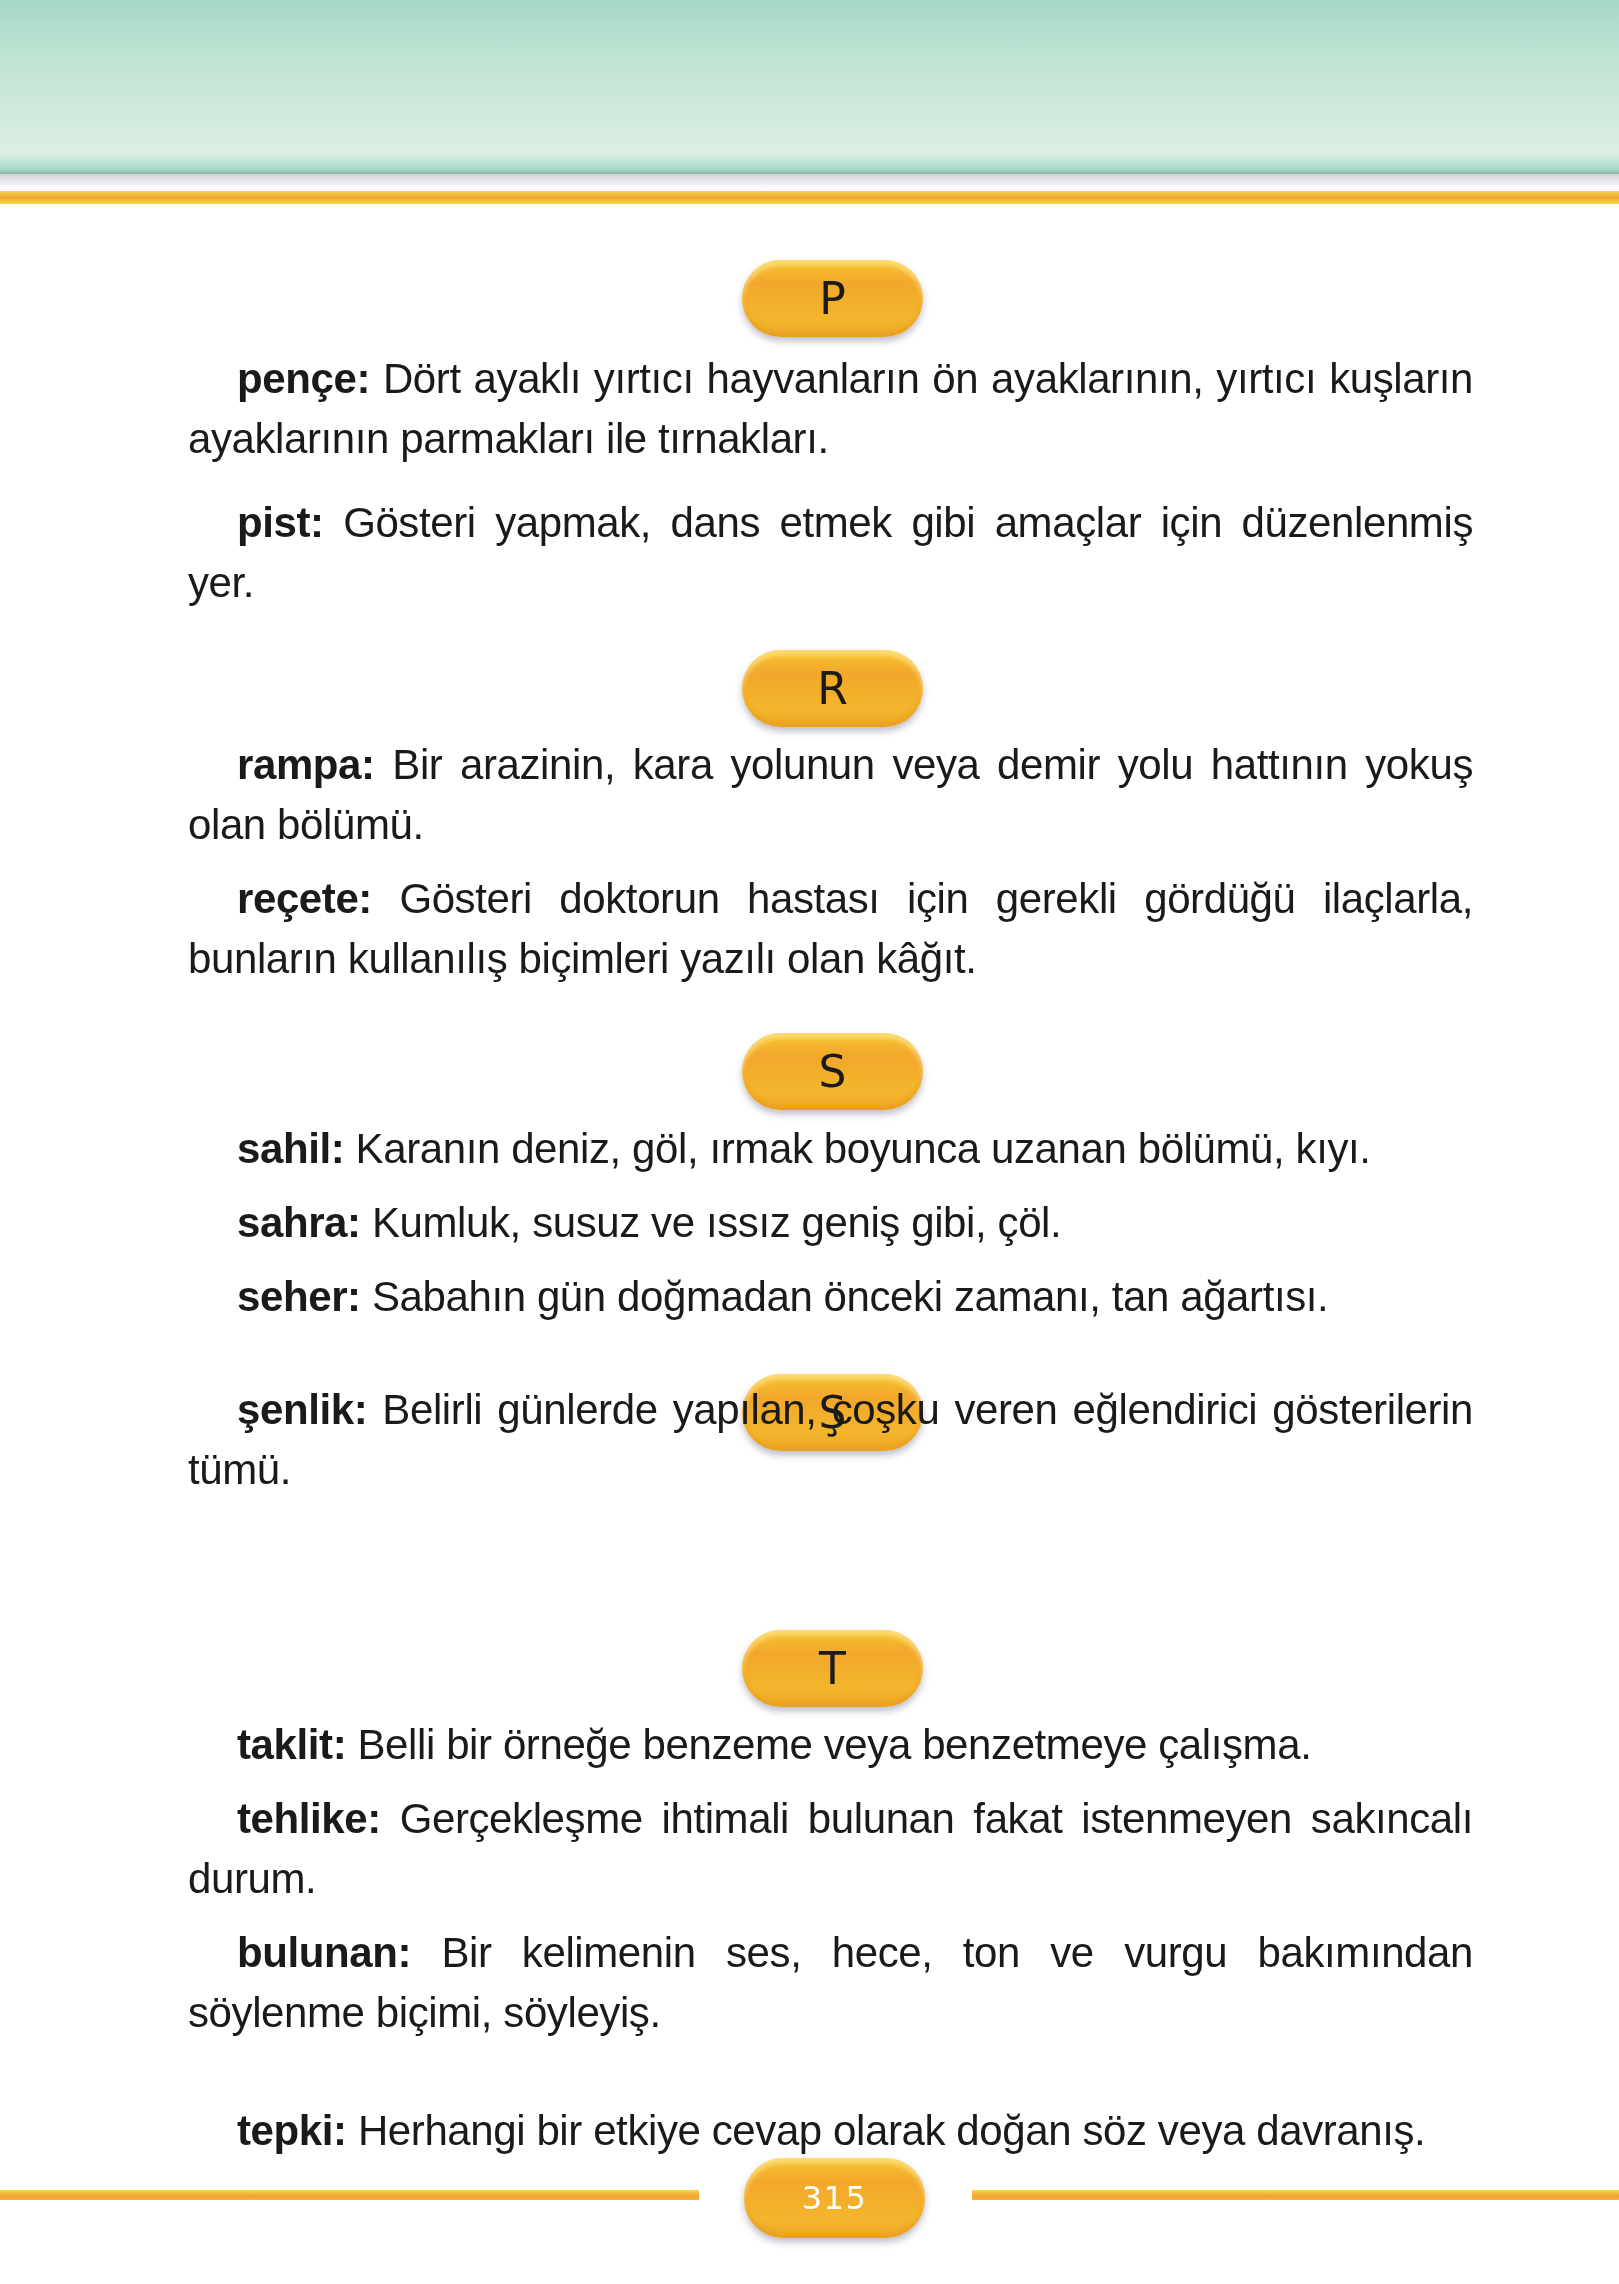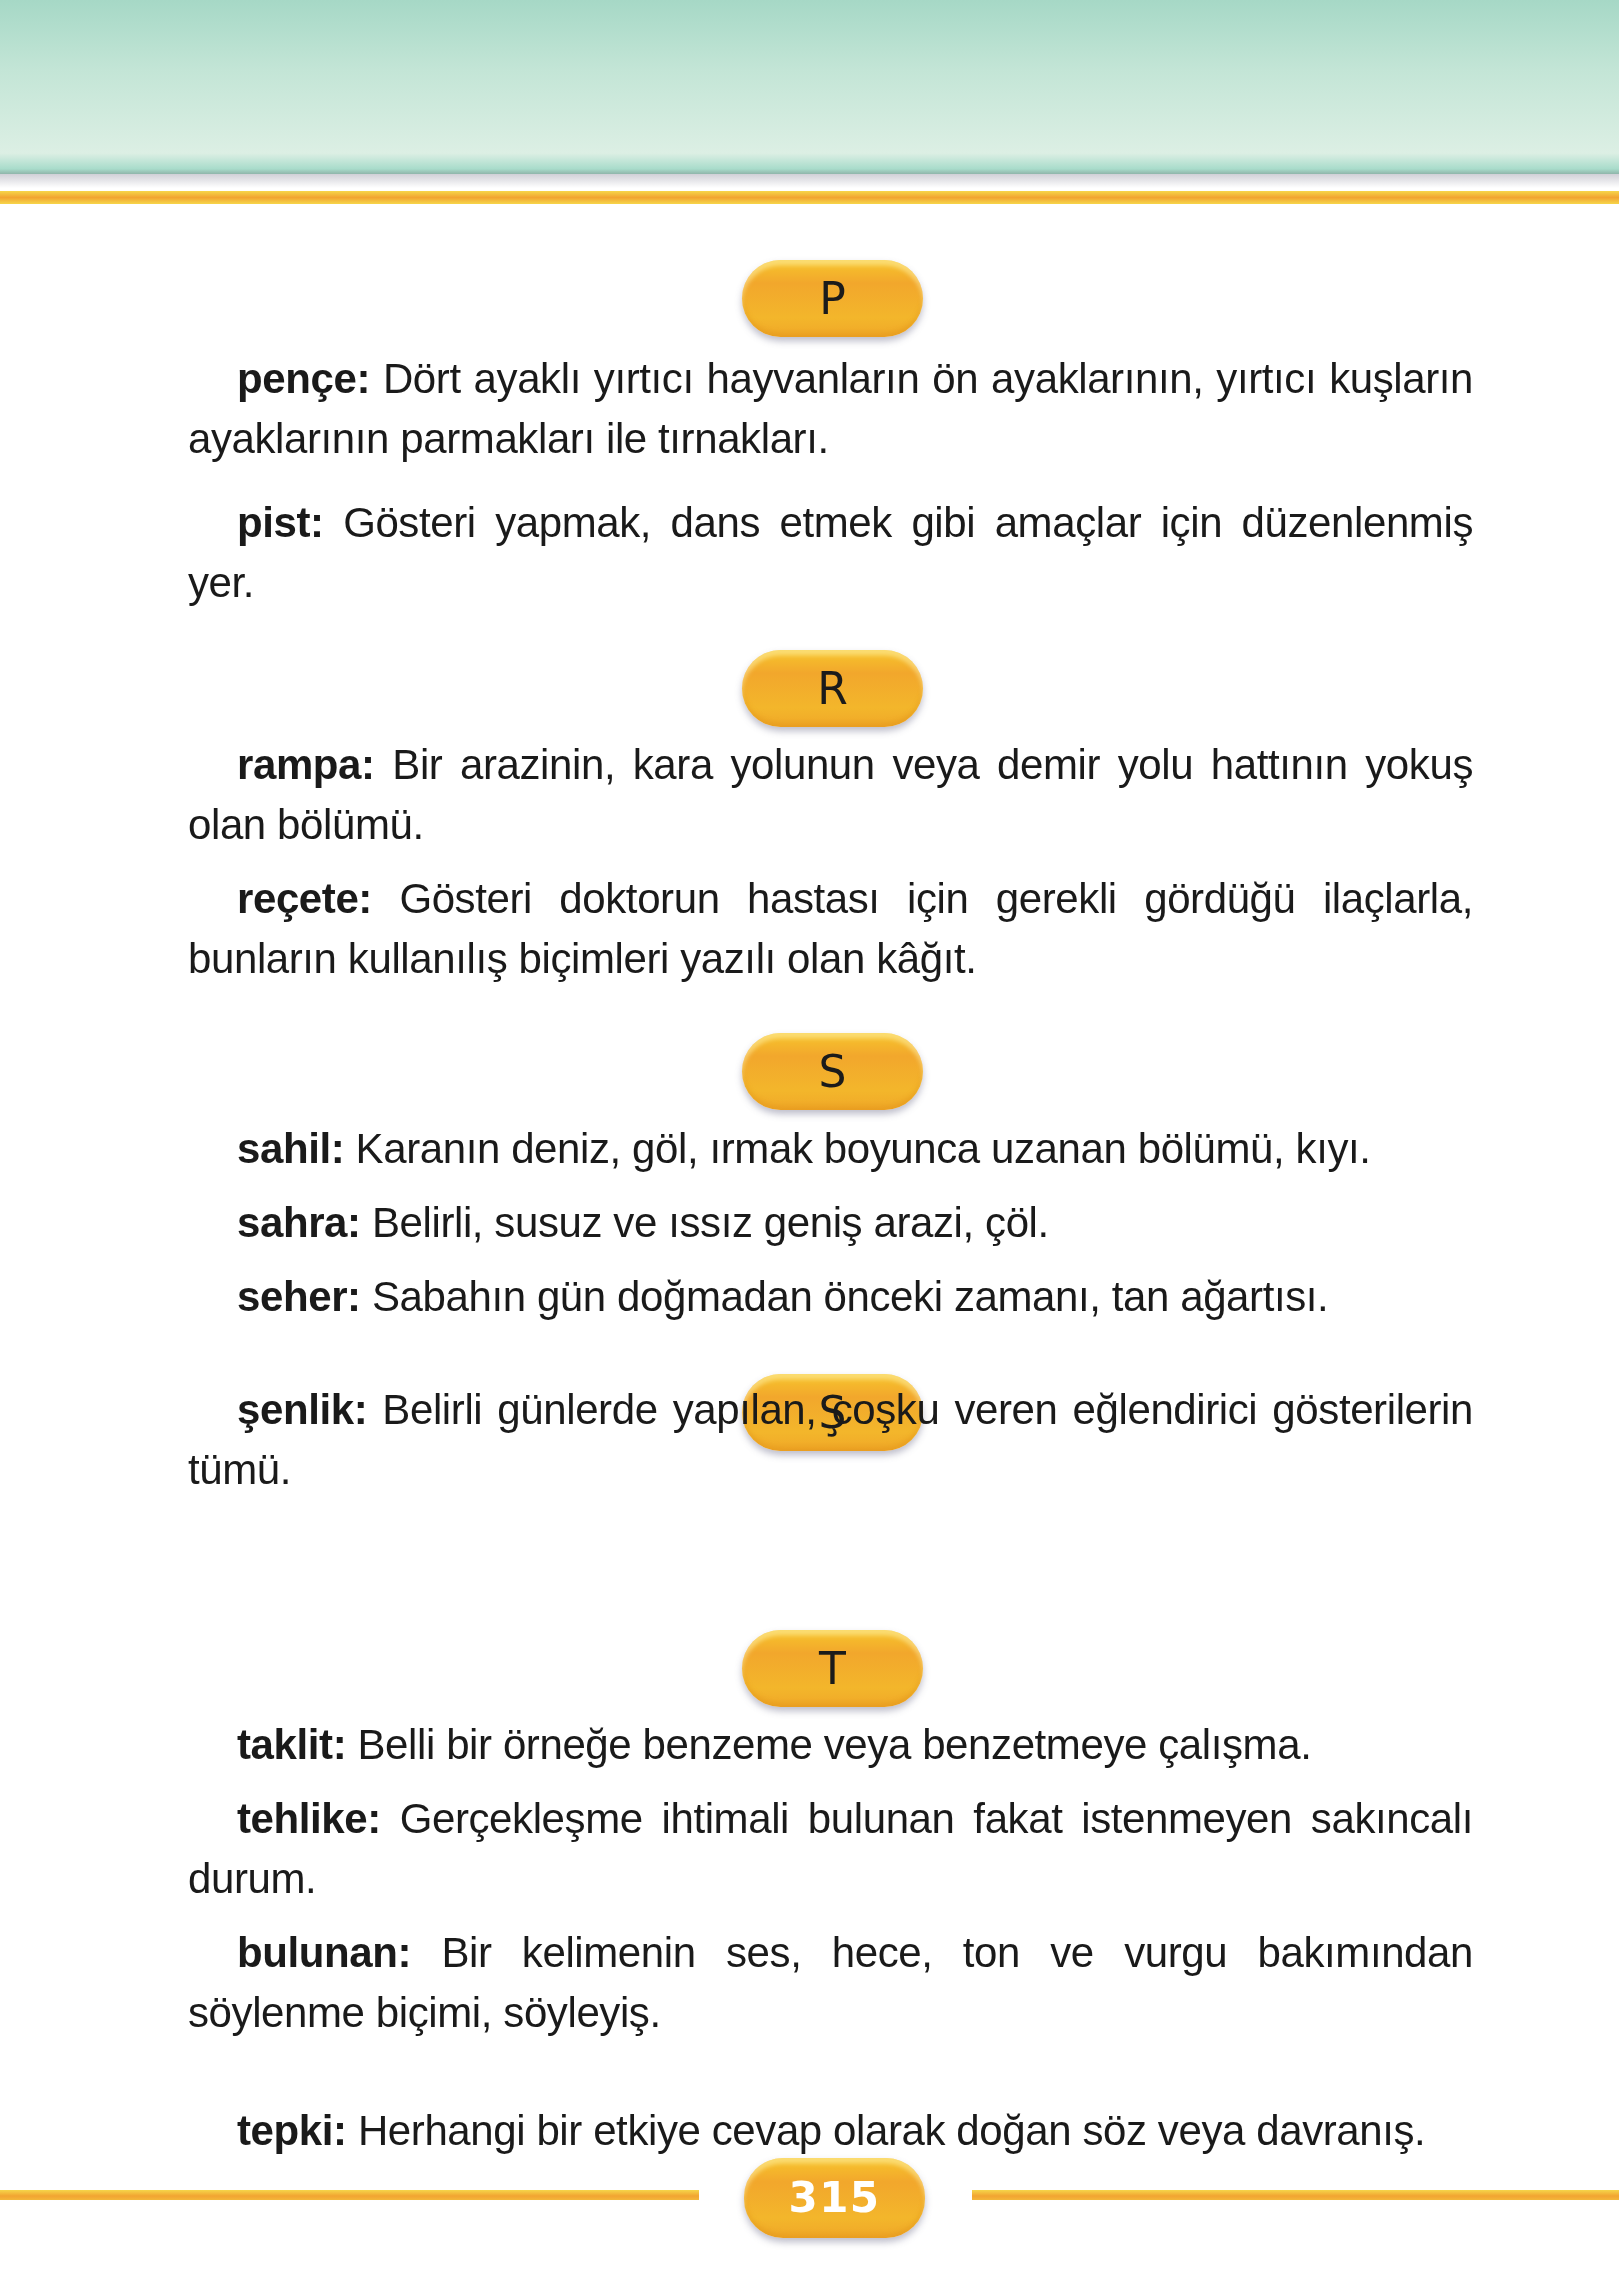--- a/index.html
+++ b/index.html
@@ -22,21 +22,21 @@
     position: absolute; left: 742px; width: 181px; height: 77px;
     border-radius: 39px;
     background: linear-gradient(to bottom, #f7c52c 0%, #f2a72c 30%, #f3b62b 75%, #f0a828 100%);
     box-shadow: 0 4.2px 7px rgba(110,110,140,0.45), inset 0 5.6px 4.2px rgba(255,240,170,0.55), inset 0 -4.2px 4.2px rgba(220,140,20,0.35);
     display: flex; align-items: center; justify-content: center;
   }
   .badge-letter {
     font-family: "DejaVu Sans", sans-serif; font-size: 44px; color: #1b1b1b; line-height: 1;
   }
   .badge-number {
-    font-family: "DejaVu Sans", sans-serif; font-weight: bold; font-size: 42px; color: #ffffff; line-height: 1; letter-spacing: 1.4px;
+    font-family: "DejaVu Sans", sans-serif; font-weight: normal; font-size: 32px; color: #ffffff; line-height: 1; letter-spacing: 1.4px;
   }
 
   .entry {
     position: absolute; left: 188px; width: 1285px;
     font-family: Liberation Sans, sans-serif; font-size: 42px; line-height: 60px;
     text-align: justify; text-indent: 49px; color: #1a1a1a;
     letter-spacing: -0.4px;
   }
   .term { font-weight: bold; }
 
@@ -82,21 +82,21 @@
 
 <div class="badge" style="top:1033px;">
   <span class="badge-letter">S</span>
 </div>
 <div class="entry" style="top:1119px; text-indent:49px;">
   <span class="term">sahil:</span>
   <span>Karanın deniz, göl, ırmak boyunca uzanan bölümü, kıyı.</span>
 </div>
 <div class="entry" style="top:1193px;">
   <span class="term">sahra:</span>
-  <span>Belirli, susuz ve ıssız geniş arazi, çöl.</span>
+  <span>Kumluk, susuz ve ıssız geniş gibi, çöl.</span>
 </div>
 <div class="entry" style="top:1267px;">
   <span class="term">seher:</span>
   <span>Sabahın gün doğmadan önceki zamanı, tan ağartısı.</span>
 </div>
 
 <div class="badge" style="top:1374px;">
   <span class="badge-letter">Ş</span>
 </div>
 <div class="entry" style="top:1380px;">

